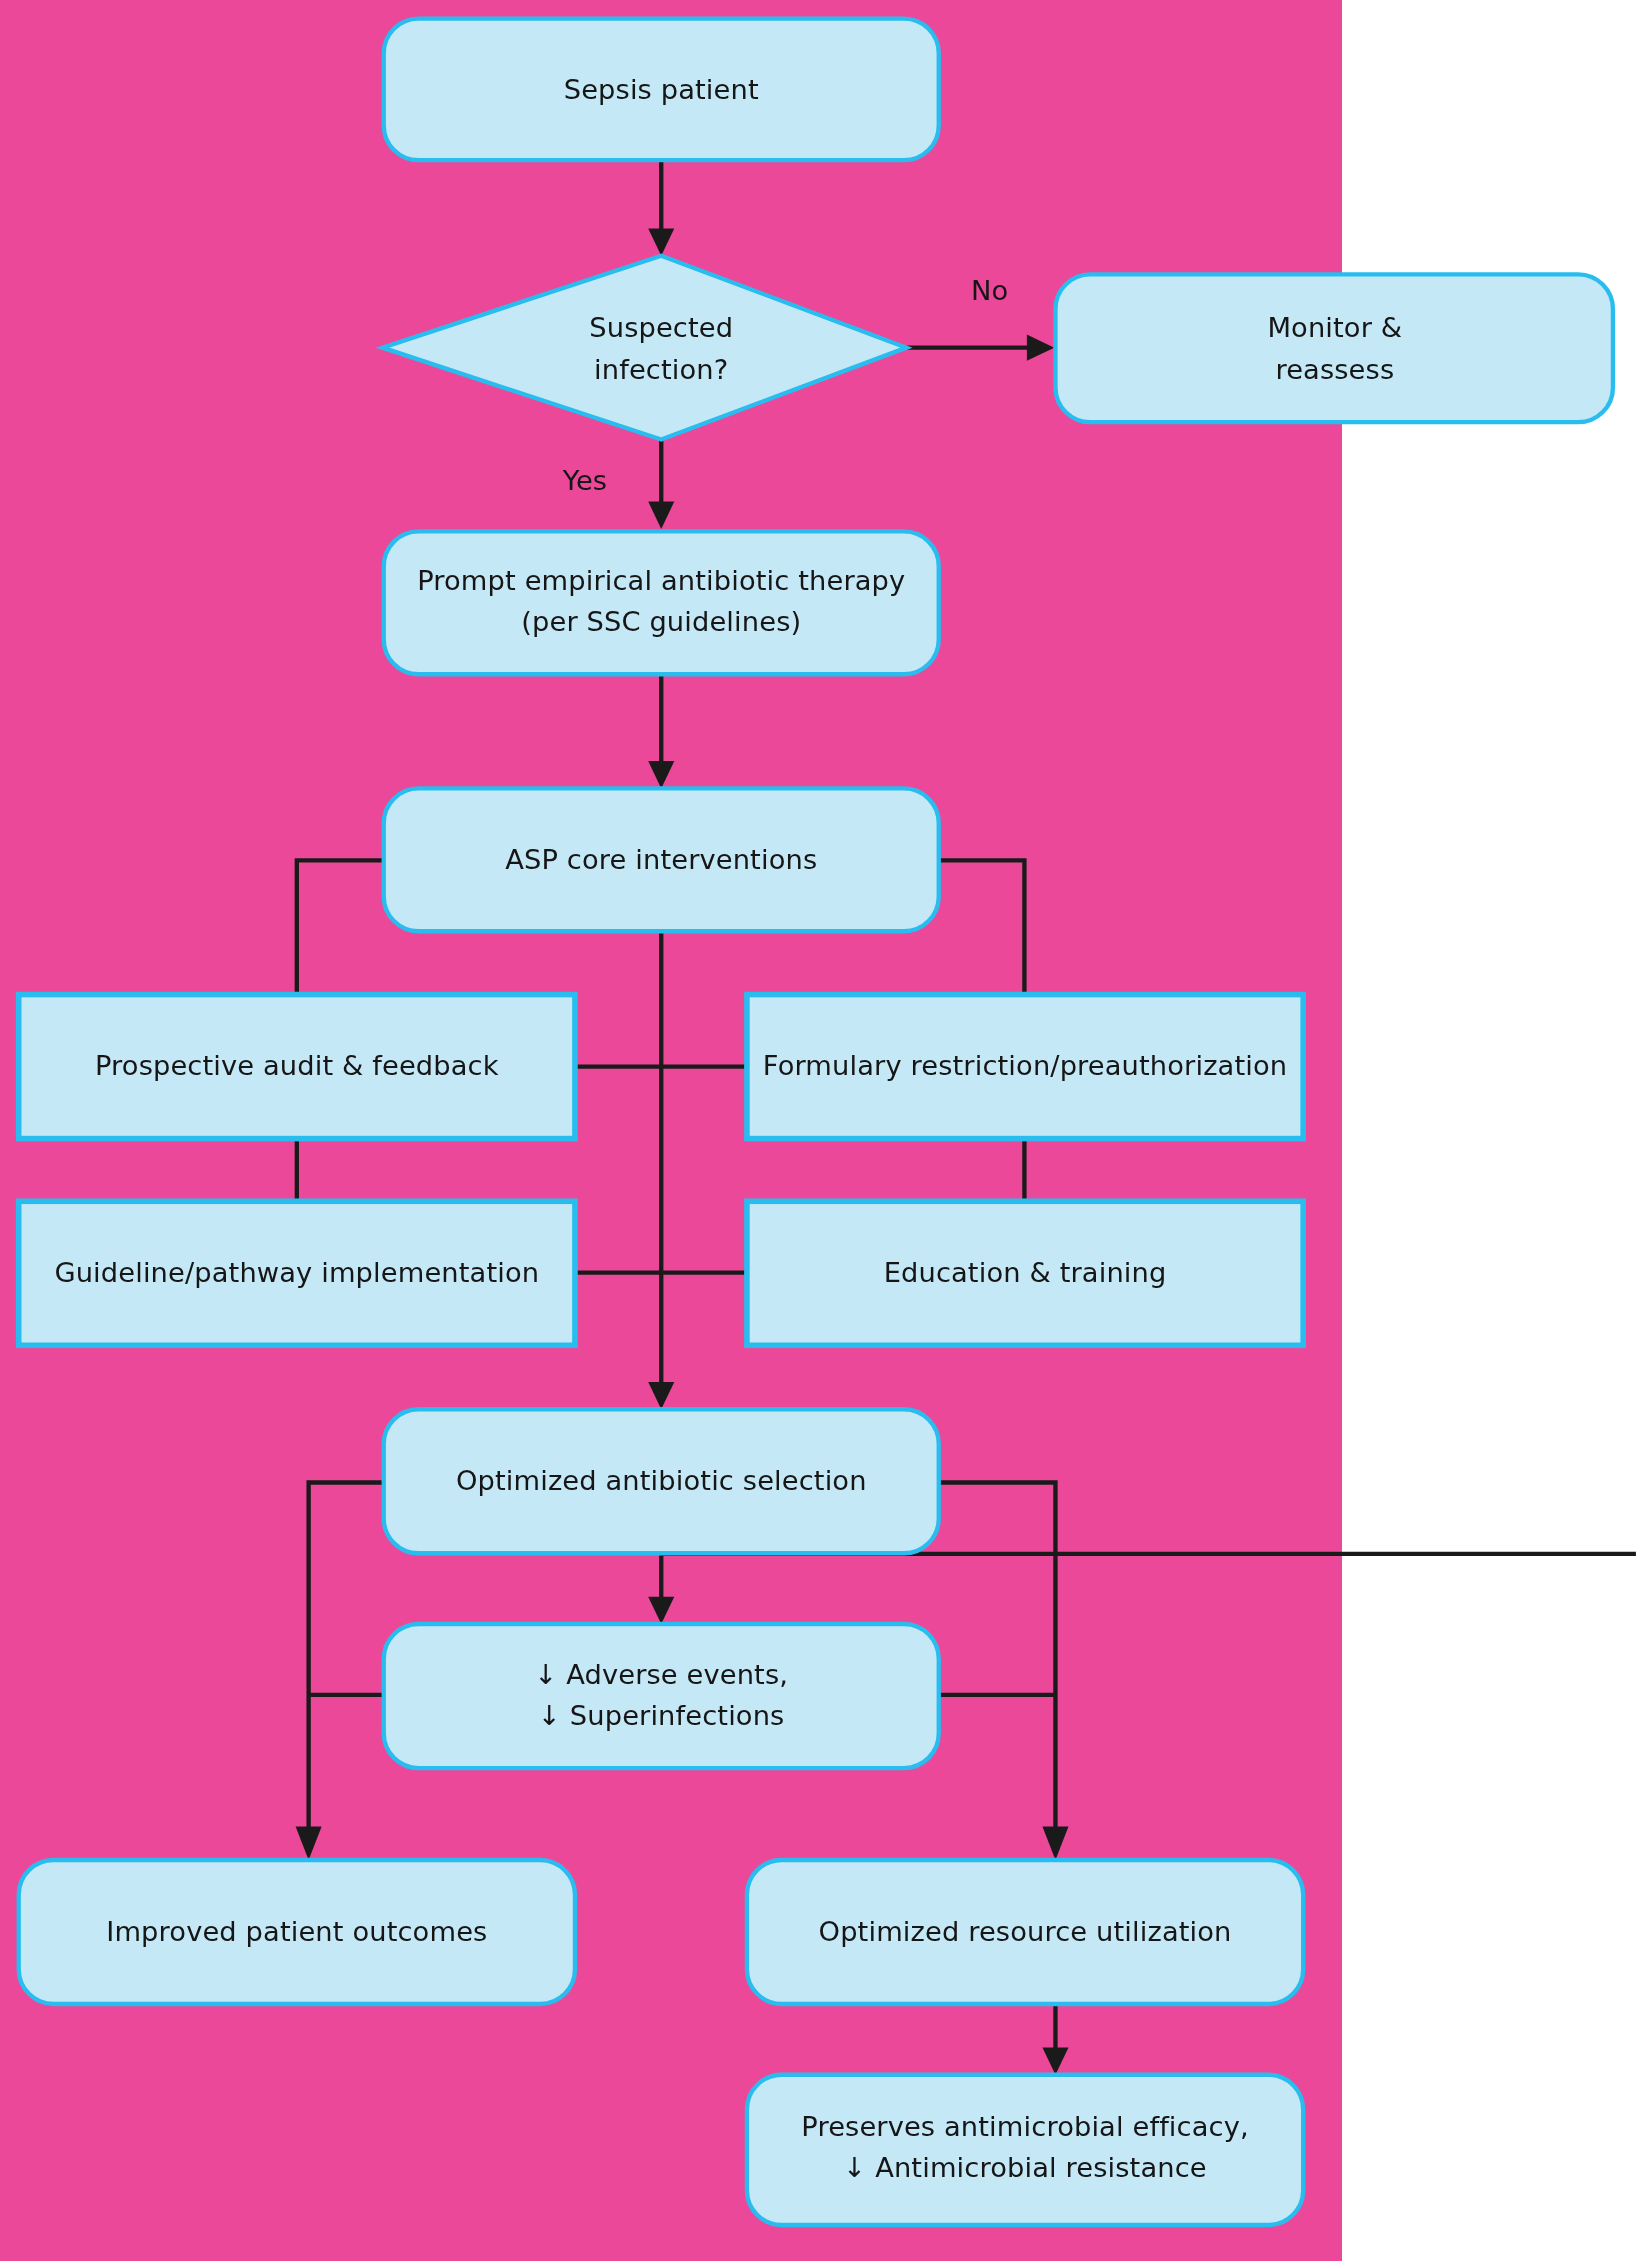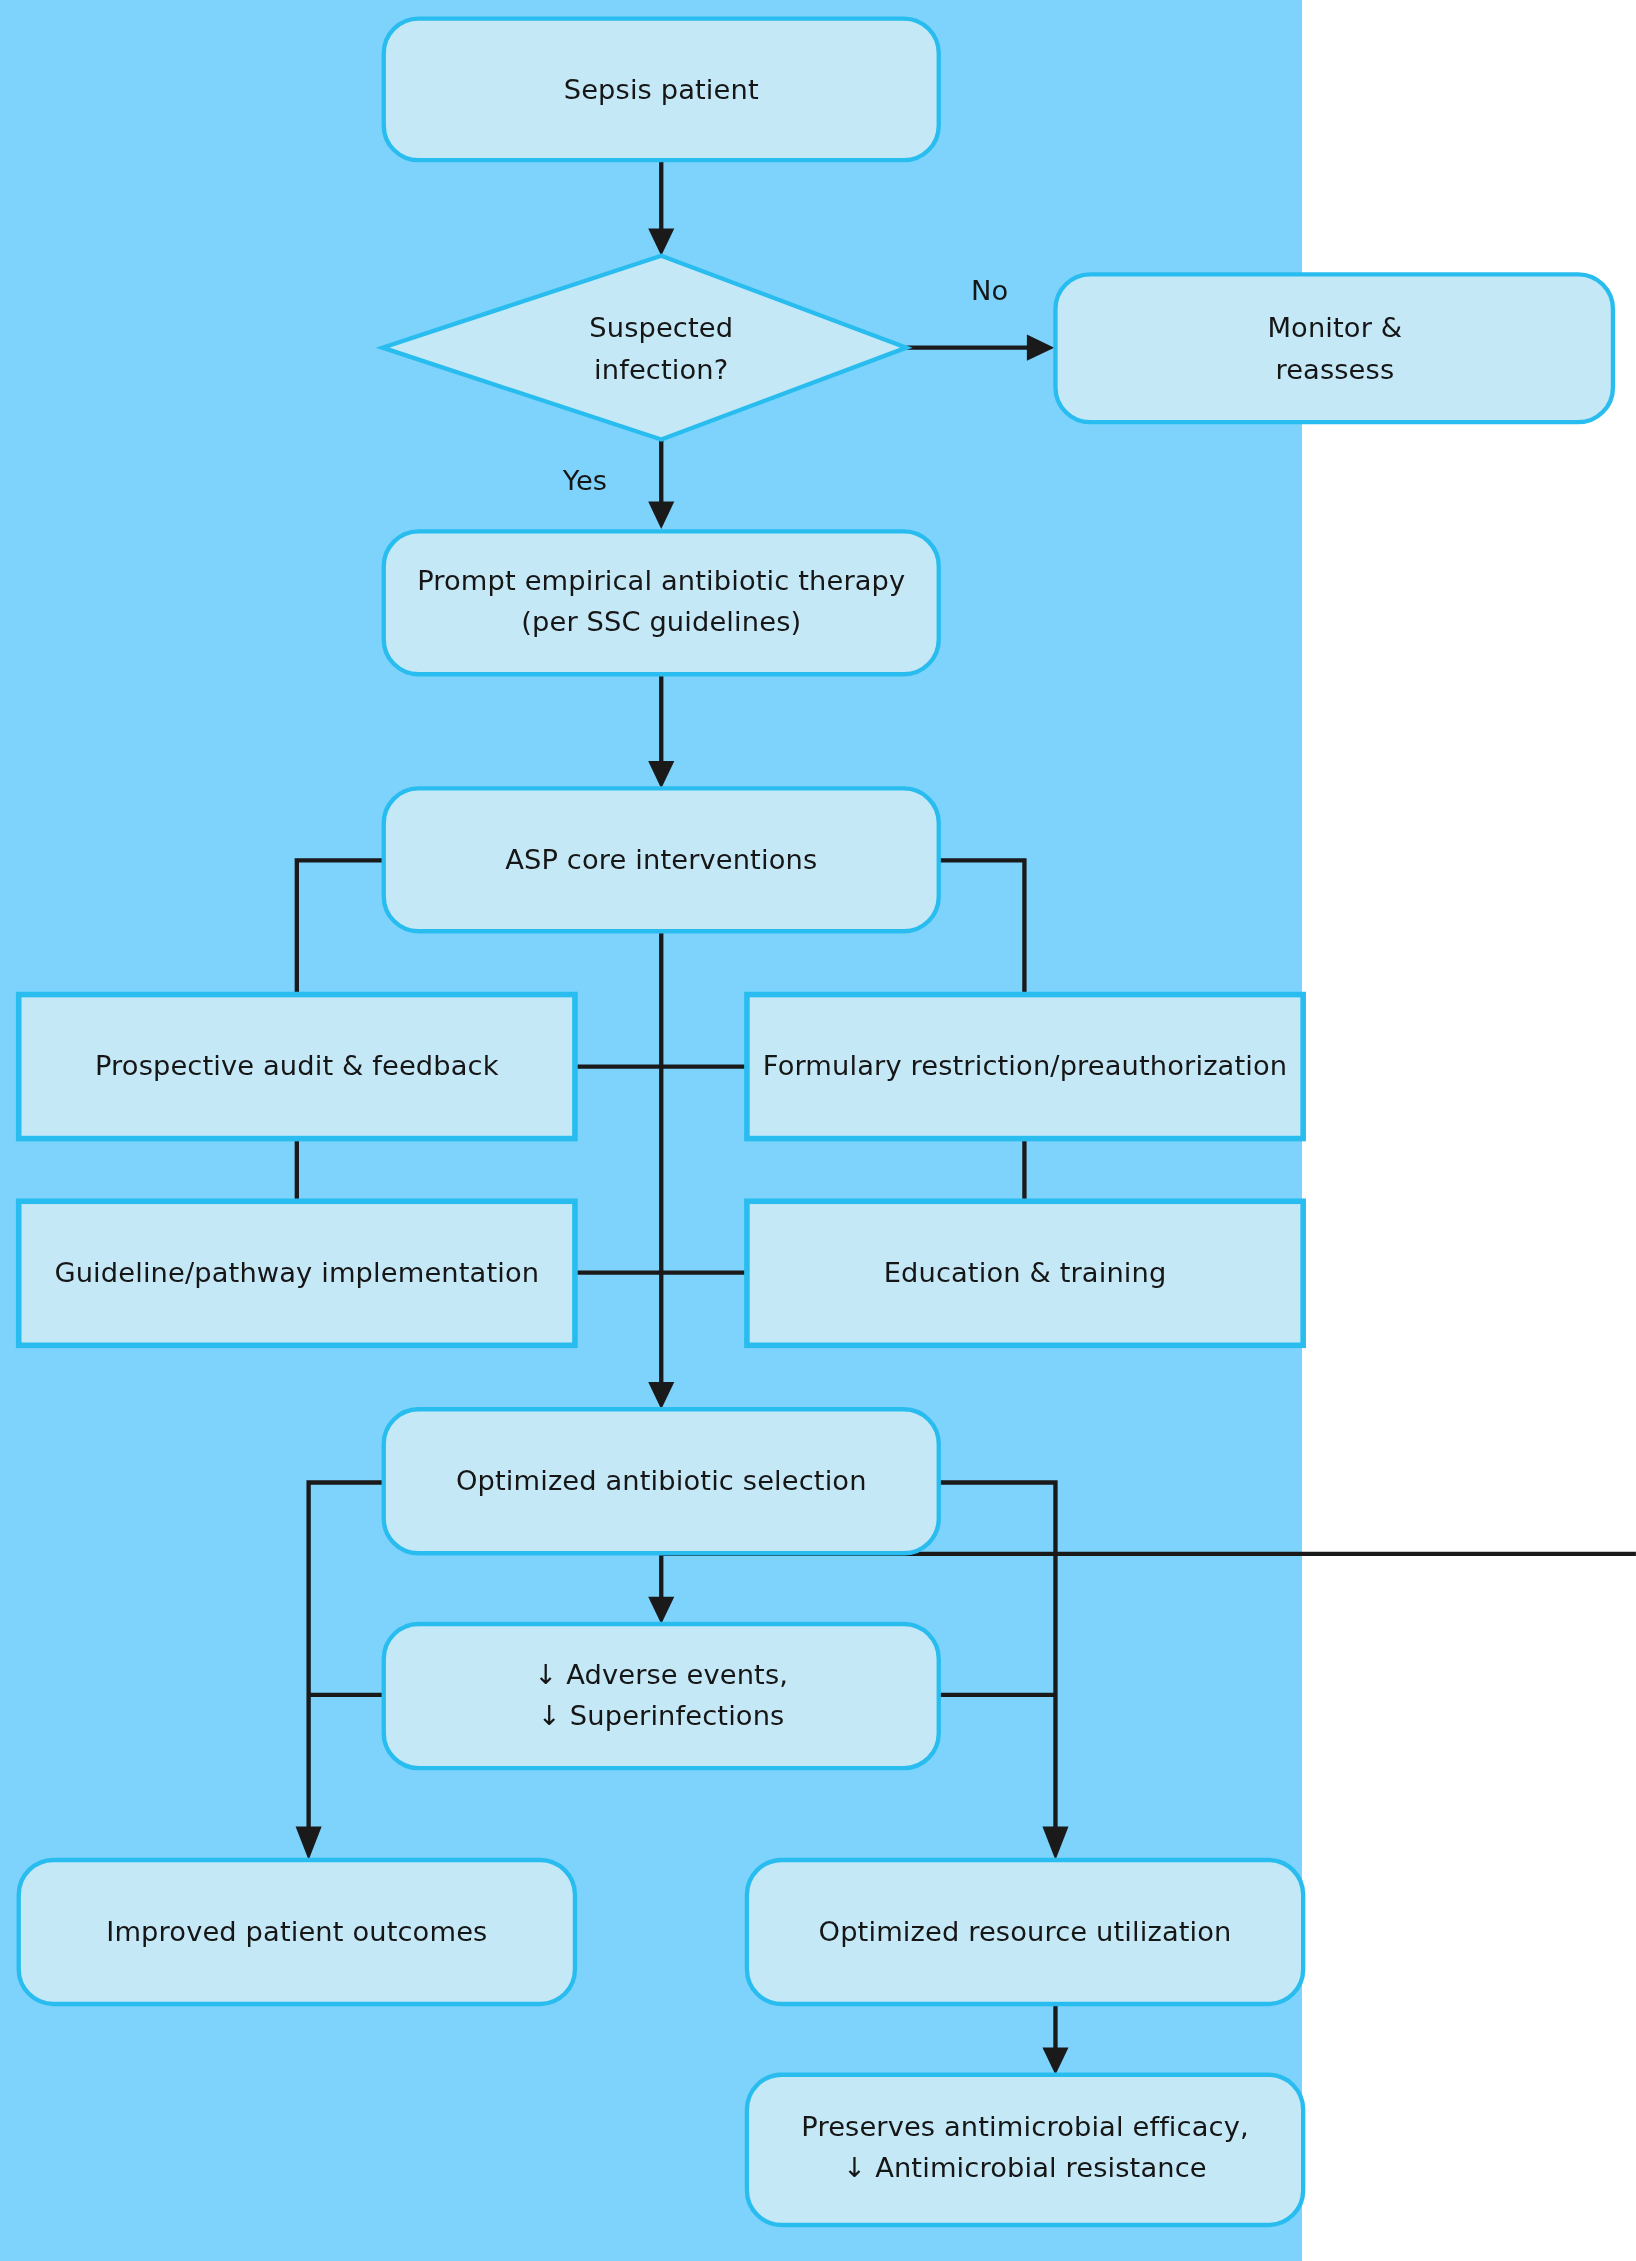--- a/index.html
+++ b/index.html
@@ -10,21 +10,22 @@
   body {
     width: 1636px;
     height: 2261px;
     font-family: "DejaVu Sans", sans-serif;
     overflow: hidden;
   }
   #flowchart-root {
     position: relative;
     width: 1302px;
     height: 2261px;
-    background: #7dd3fc;
+    background: #ec4899;
+    padding-left: 40px;
   }
   svg#flow-svg {
     position: absolute;
     top: 0;
     left: 0;
     width: 1636px;
     height: 2261px;
     display: block;
   }
   .node-shape {

